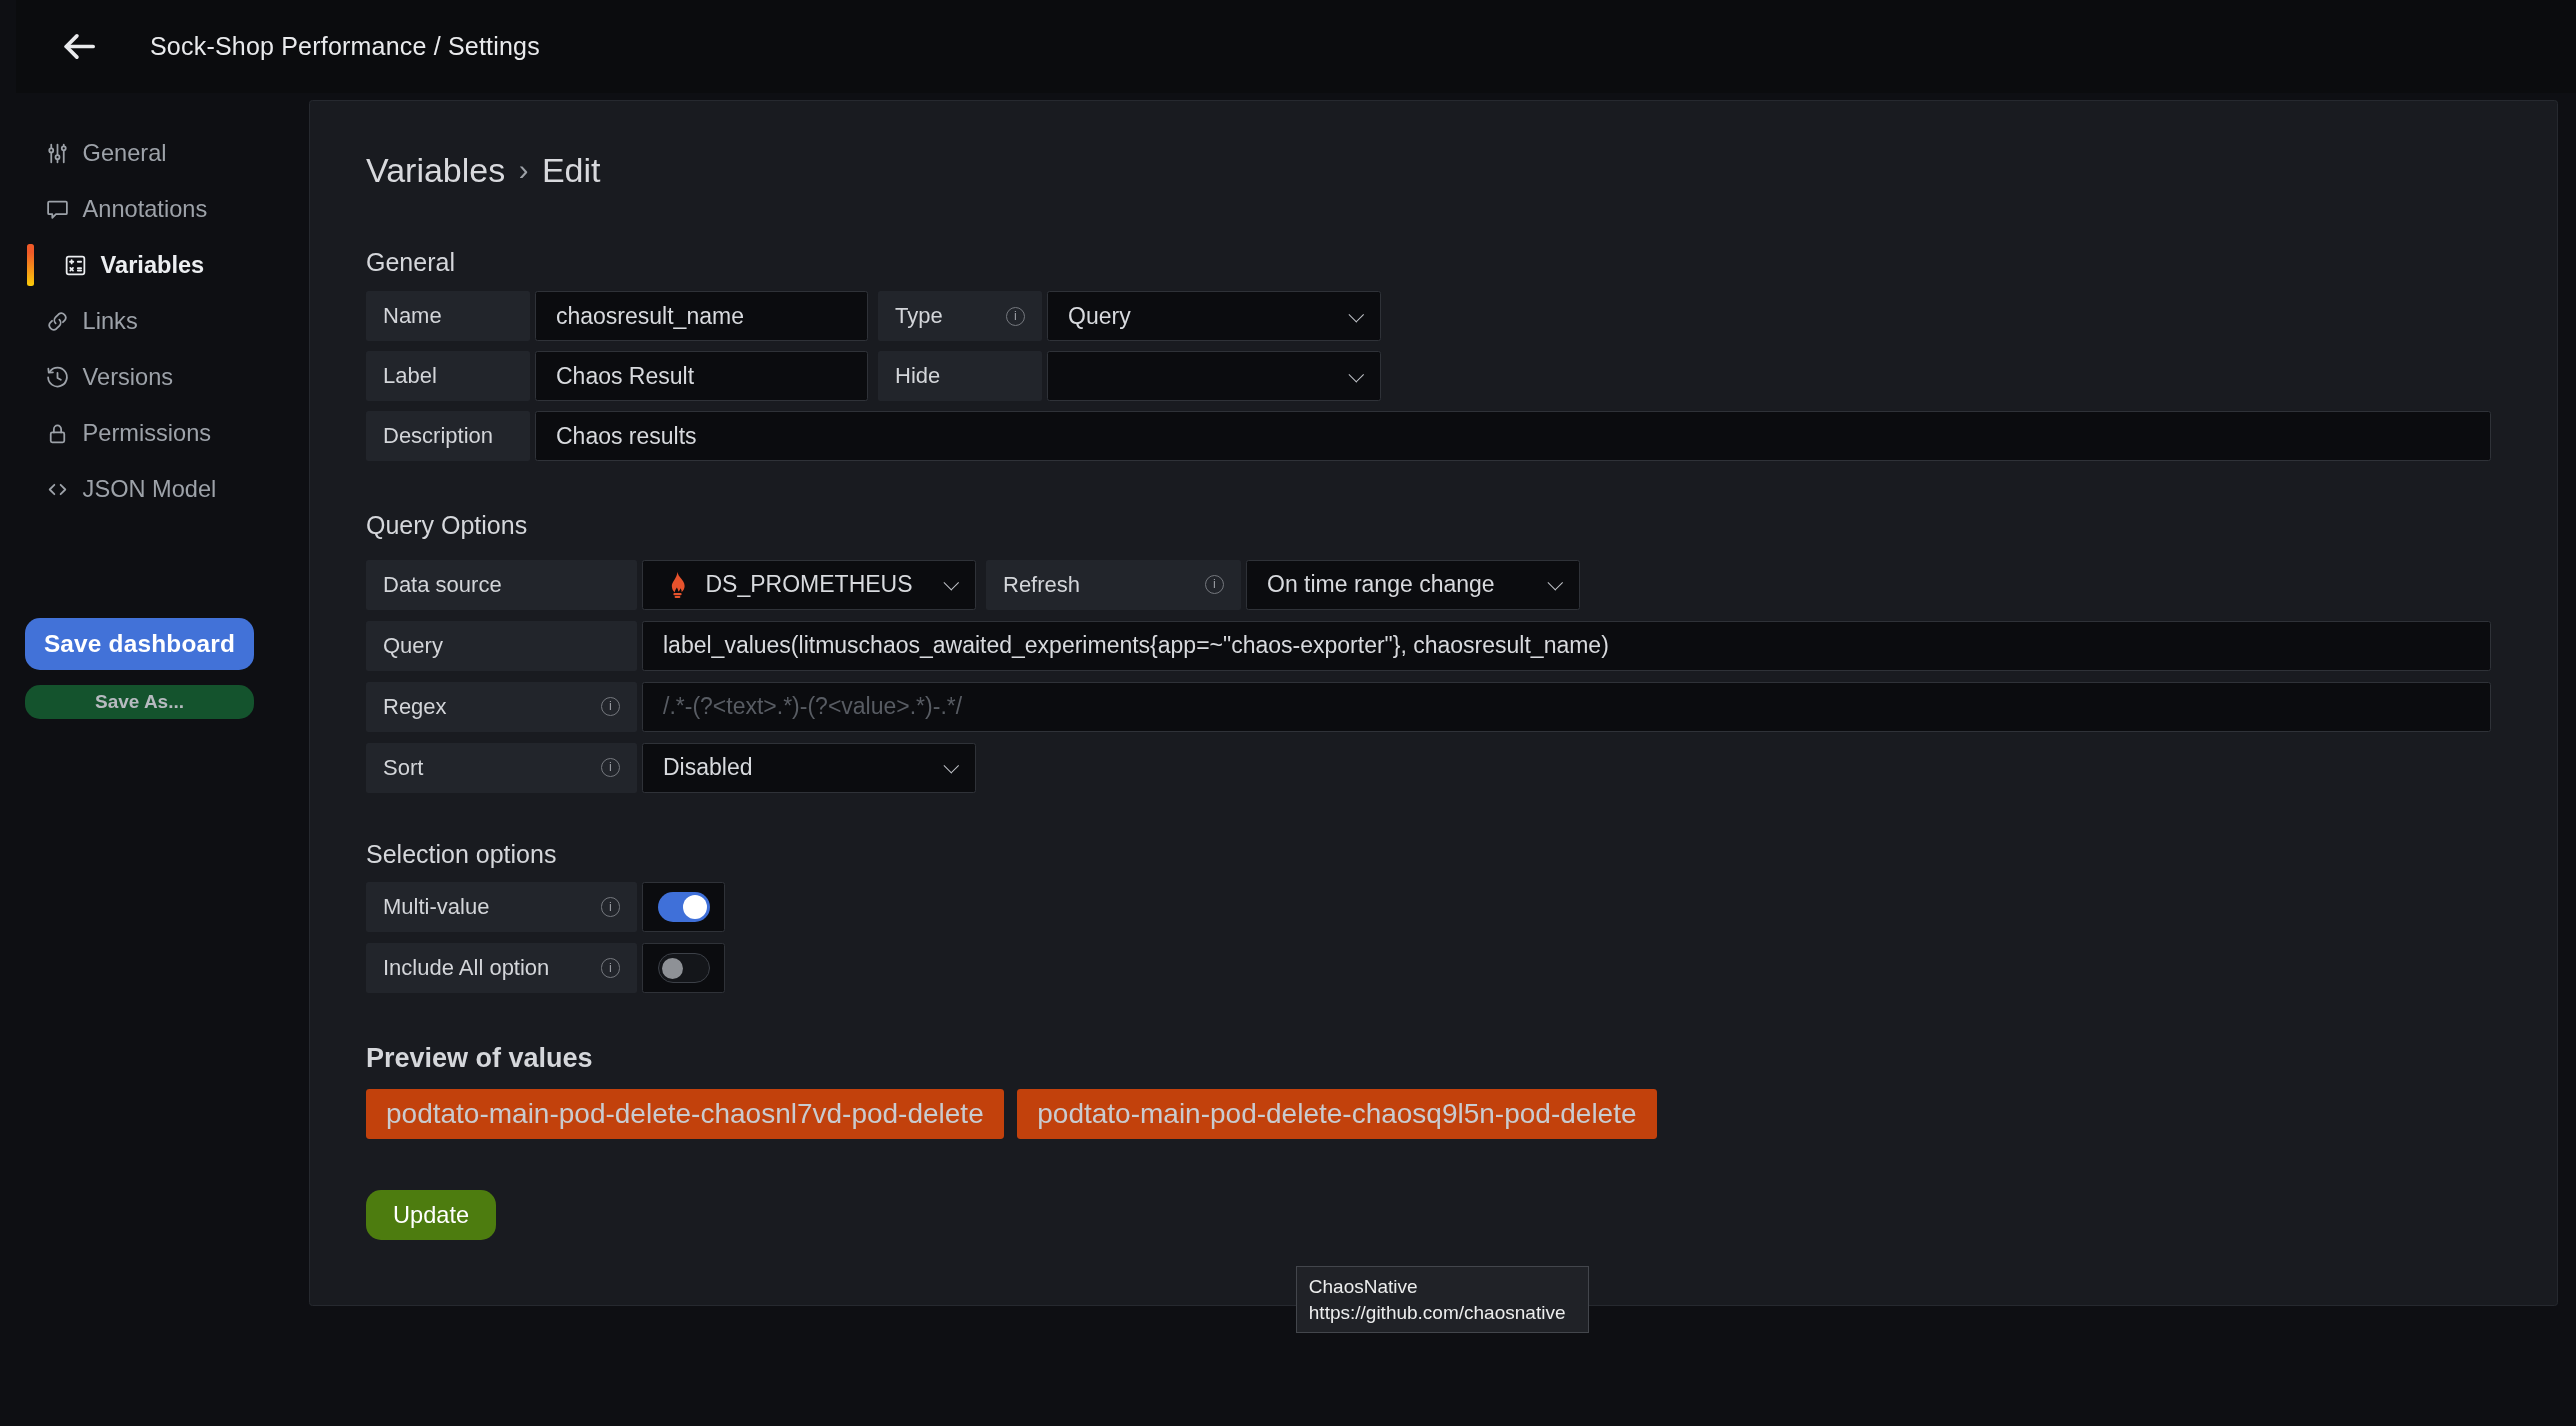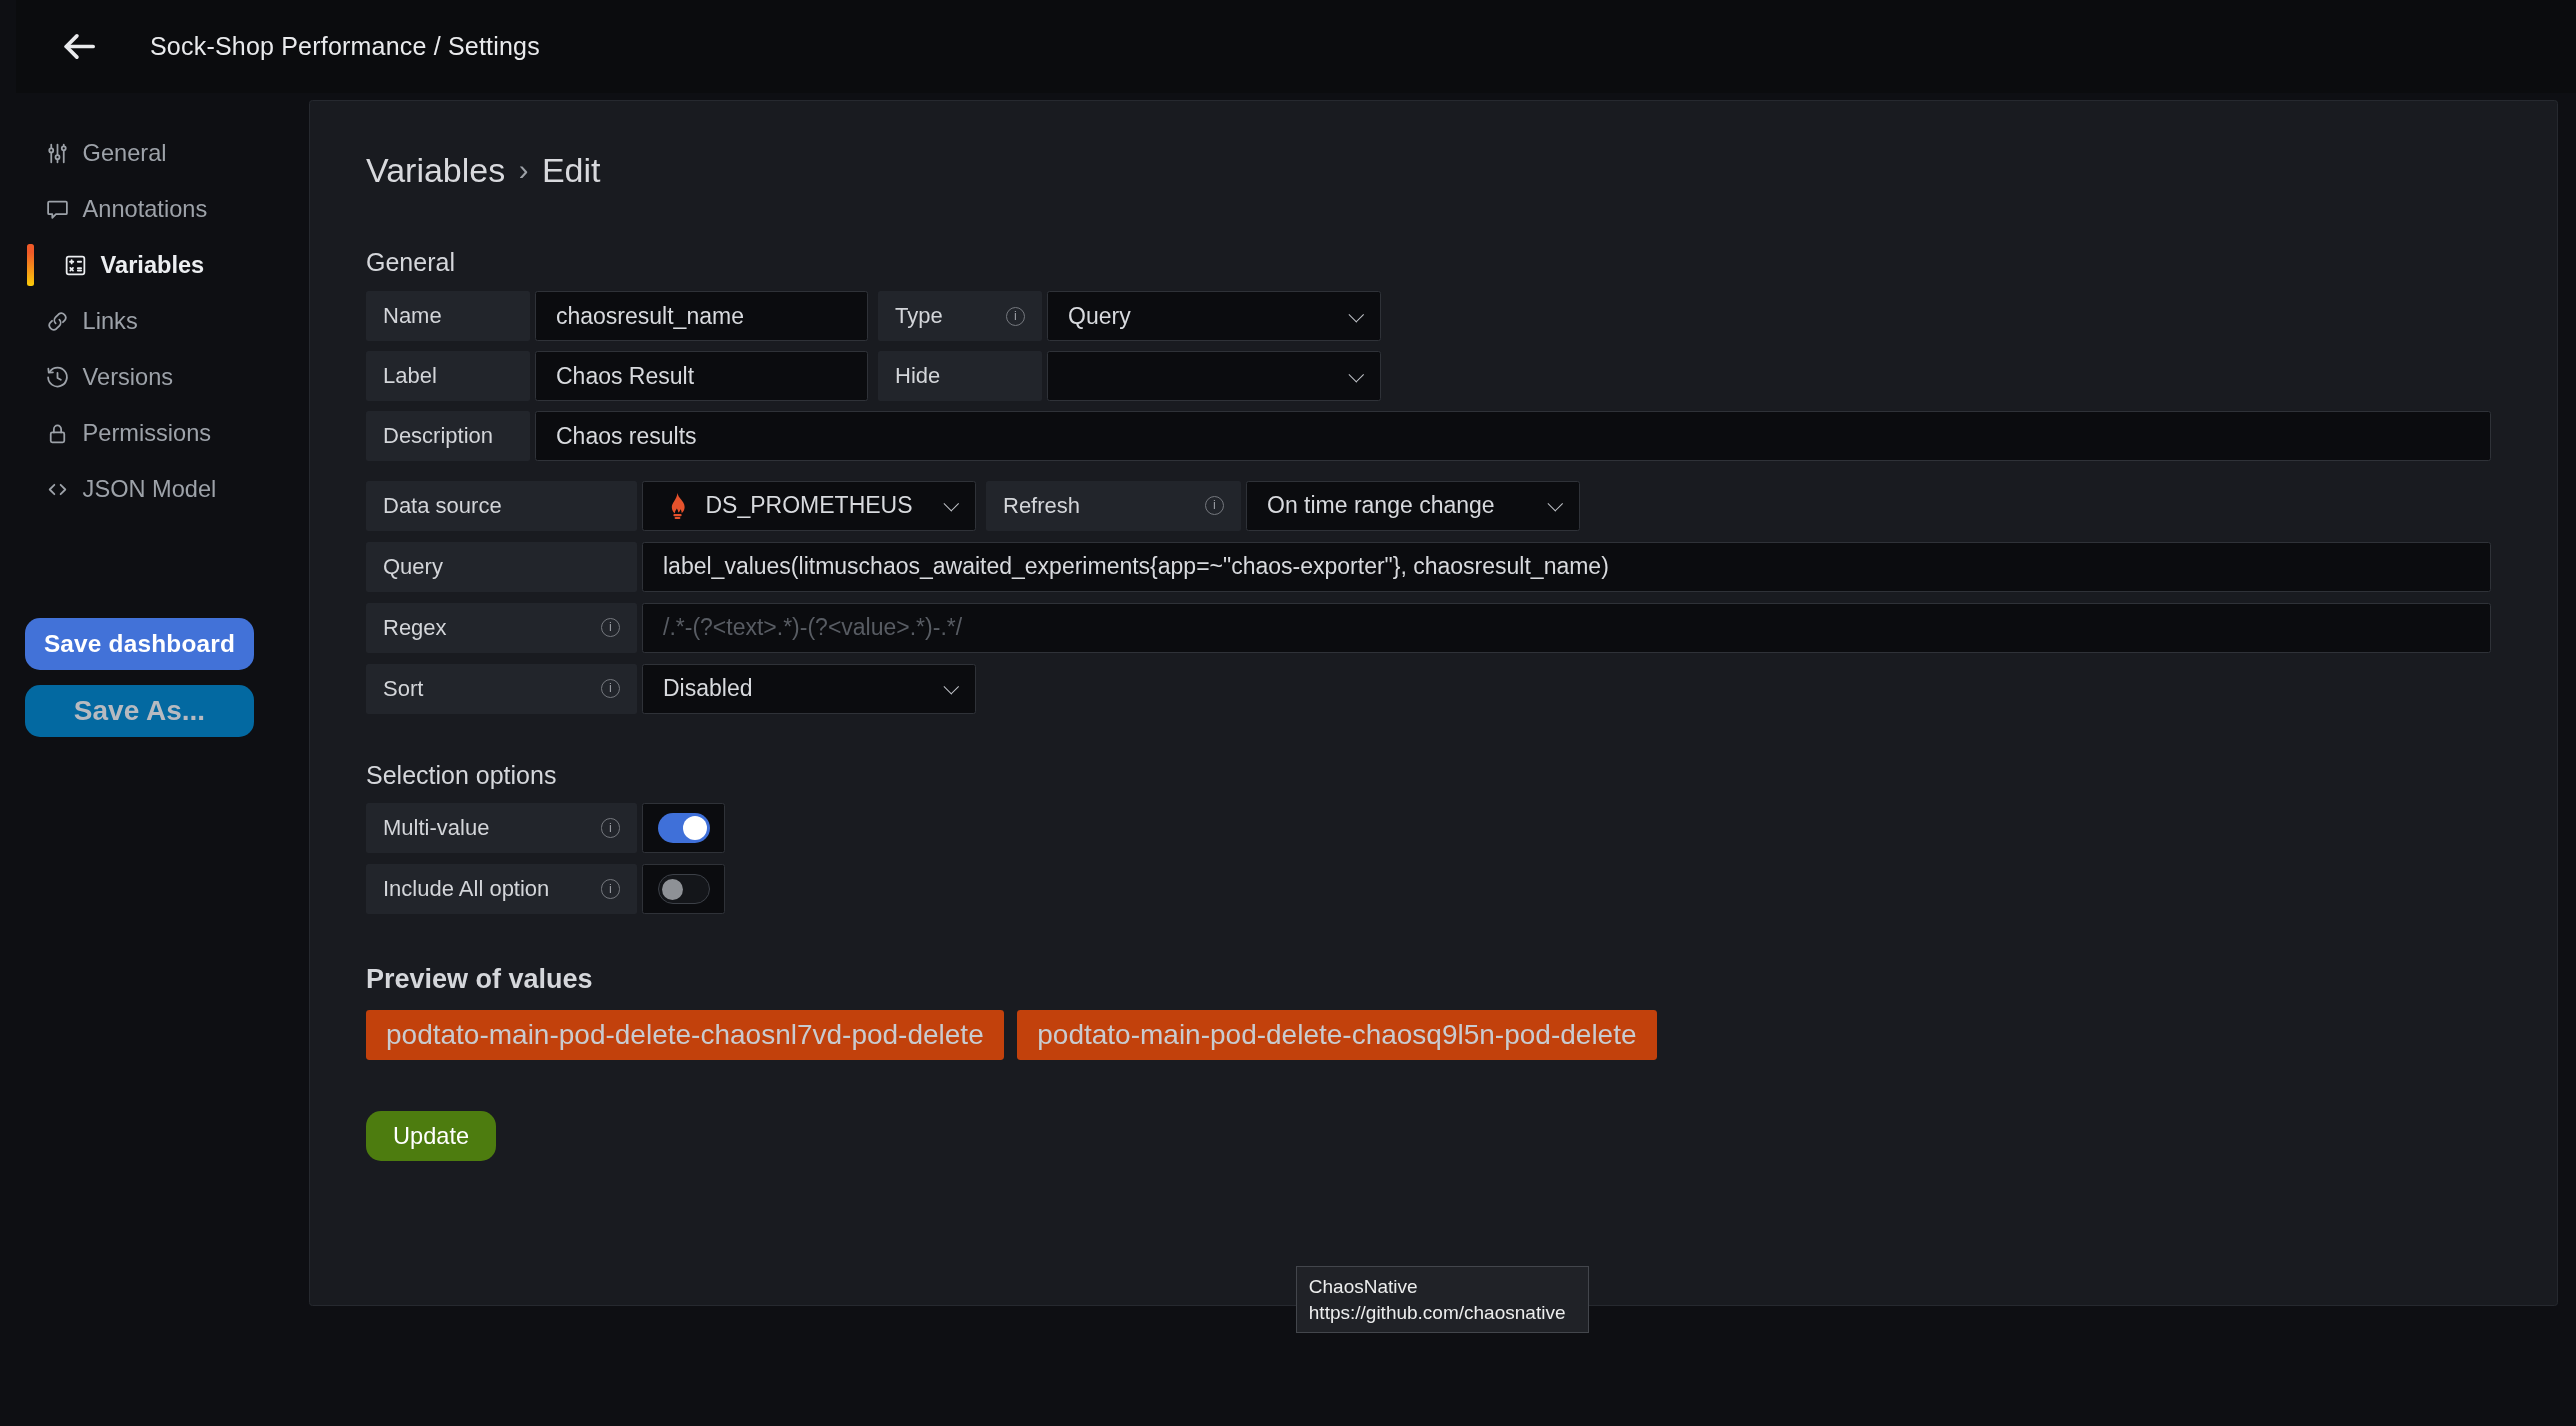--- a/index.html
+++ b/index.html
@@ -40,22 +40,22 @@
   .btn {
     display:inline-flex; align-items:center; justify-content:center;
     border-radius:15px; cursor:pointer; border:none;
     font-family:"Liberation Sans", sans-serif;
   }
   .btn-save {
     width:229px; height:52px; background:#4272d8; color:#ffffff;
     font-size:24.4px; font-weight:600; letter-spacing:0.2px;
   }
   .btn-saveas {
-    width:229px; height:52px; background:#0369a1; color:#b7bac0;
-    font-size:28px; font-weight:600; margin-top:15px;
+    width:229px; height:34px; background:#14532d; color:#b7bac0;
+    font-size:19px; font-weight:600; margin-top:15px;
   }
 
   
   .panel {
     position:absolute; left:309px; top:100px; width:2249px; height:1206px;
     background:#191b20; border:0.8px solid #26292f; border-radius:3.4px;
     padding:50px 66px 0 56px;
   }
   .crumb { font-size:34px; font-weight:500; color:#d8d9dd; display:flex; align-items:center; gap:13.5px; }
   .crumb .sep { color:#9da1a7; font-size:29px; }
@@ -285,20 +285,21 @@
   </div>
 
   <div class="frow">
     <div class="chip w-sm">
       <span>Description</span>
     </div>
     <input class="tinput grow" type="text" value="Chaos results" style="">
   </div>
 
   
+  <div class="sec-h sec-queryopts">Query Options</div>
 
   <div class="frow" style="margin-top:19.3px;">
     <div class="chip w-lg">
       <span>Data source</span>
     </div>
     <div class="dd">
       <span class="ds-icon">
         <svg viewBox="0 0 24 24">
           <path fill="#e6522c" d="M12 1.6c.4 2.2 1.4 3.6 2.8 5.2 1.5 1.8 3.1 3.7 3.1 6.5 0 2.1-1 4-2.6 5.2.3-.9.1-2.2-.9-3.5-.2 1.2-.8 2.2-1.7 2.8-.1-1.1-.5-2.2-1.2-3.3-.9 1.3-1.8 2.7-1.7 4.2-1.3-1.1-2.5-2.9-2.5-5.4 0-3.7 4-6.1 4.7-11.7z"></path>
           <rect fill="#e6522c" x="8.6" y="19.1" width="6.8" height="1.7" rx="0.8"></rect>

